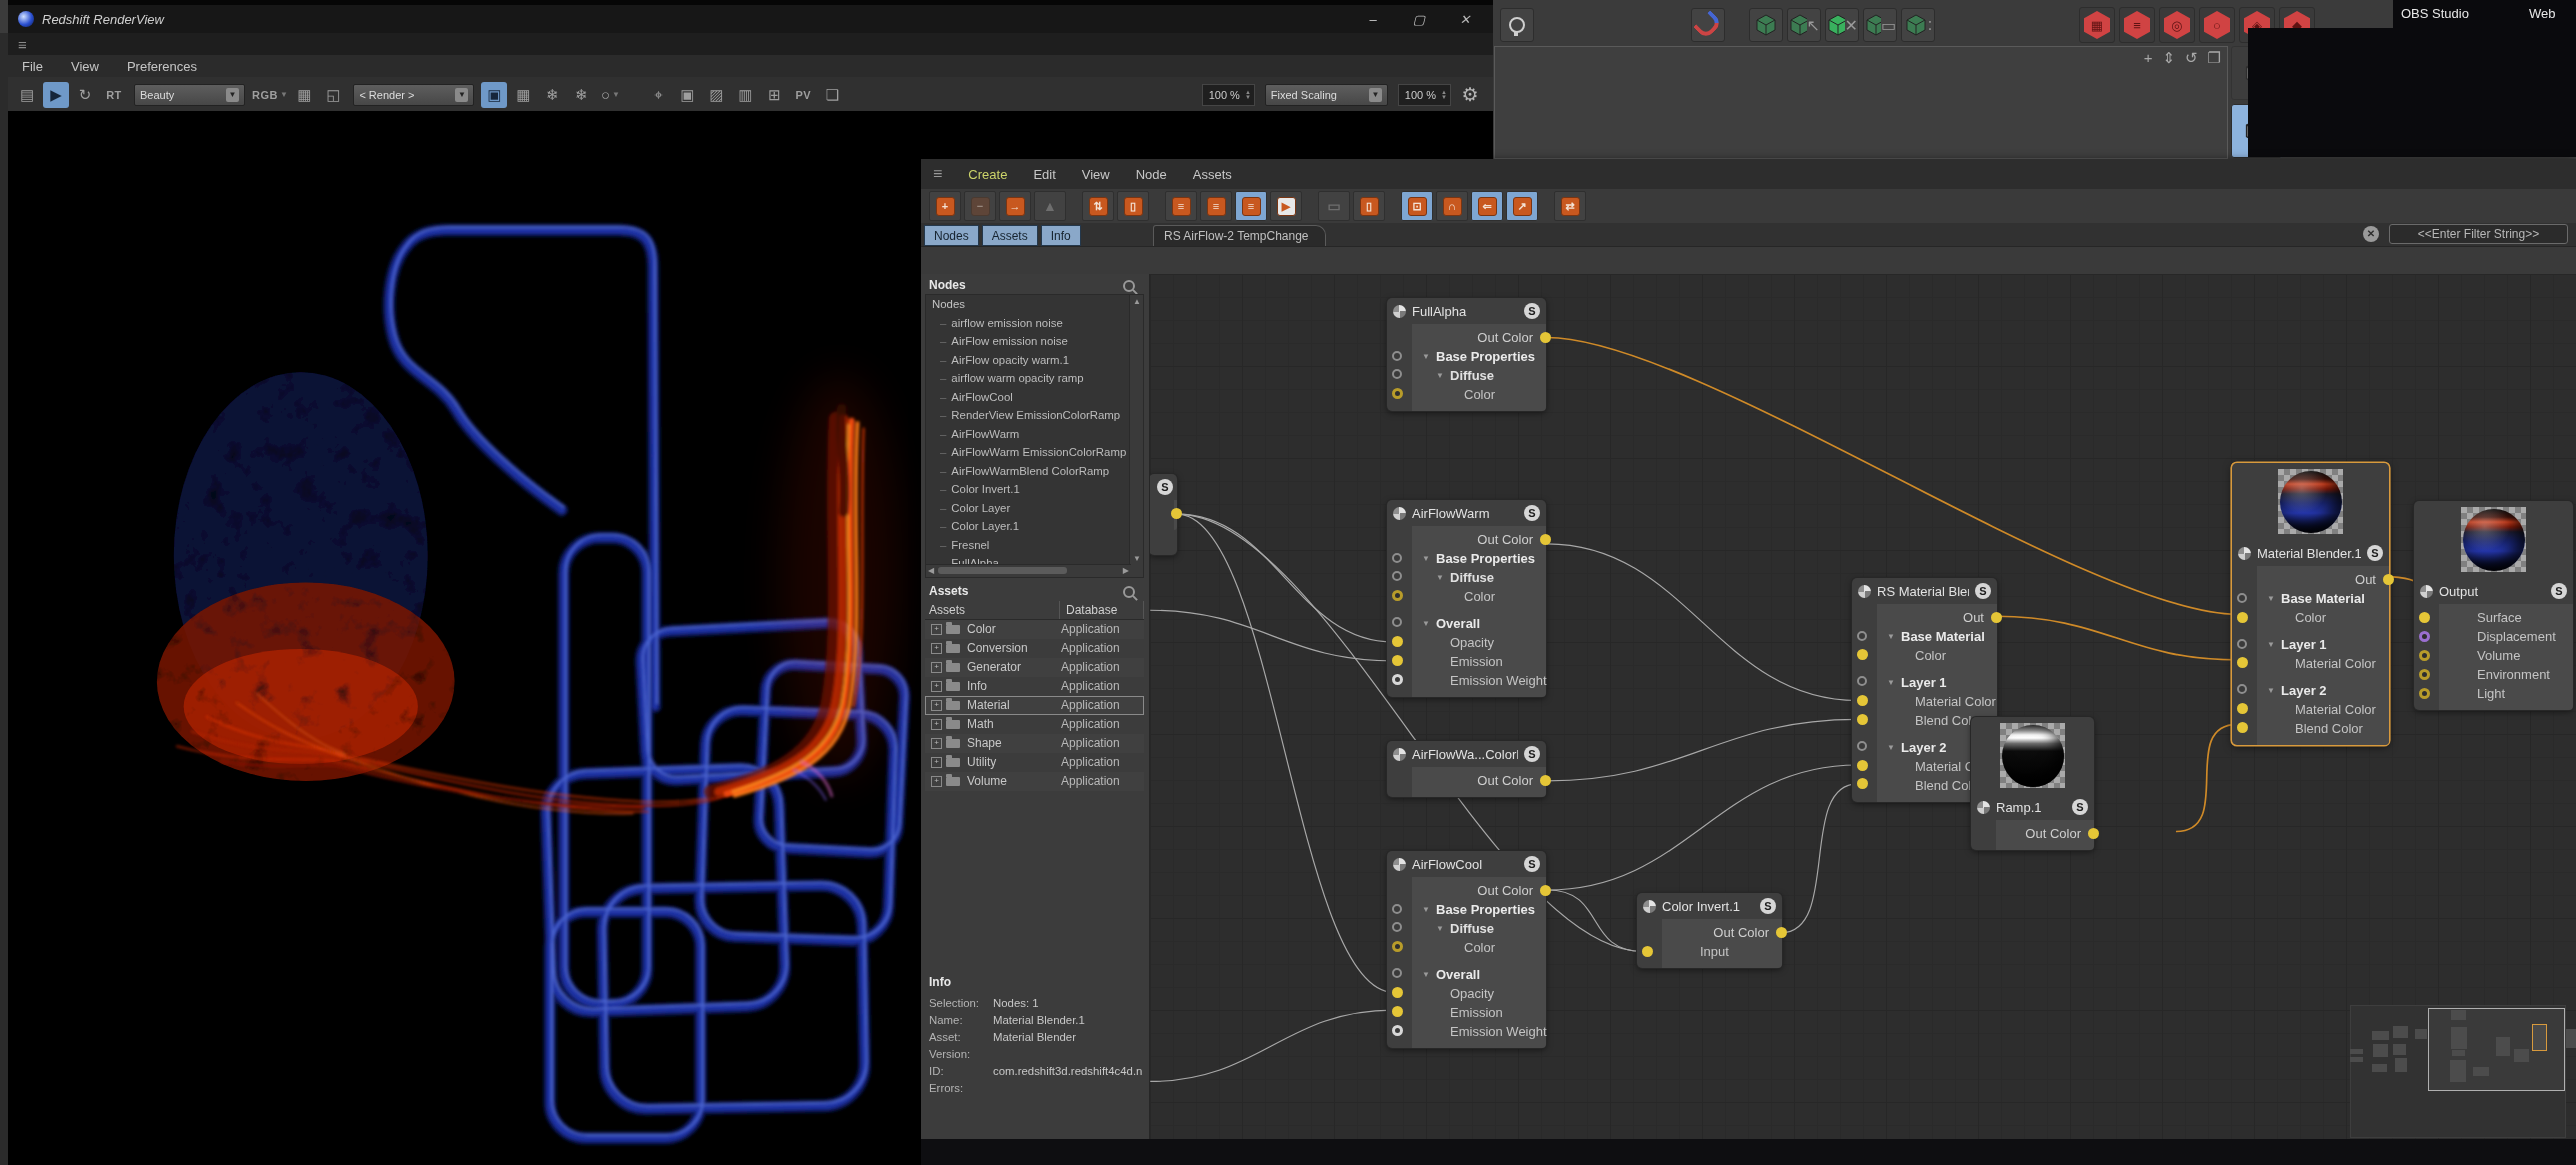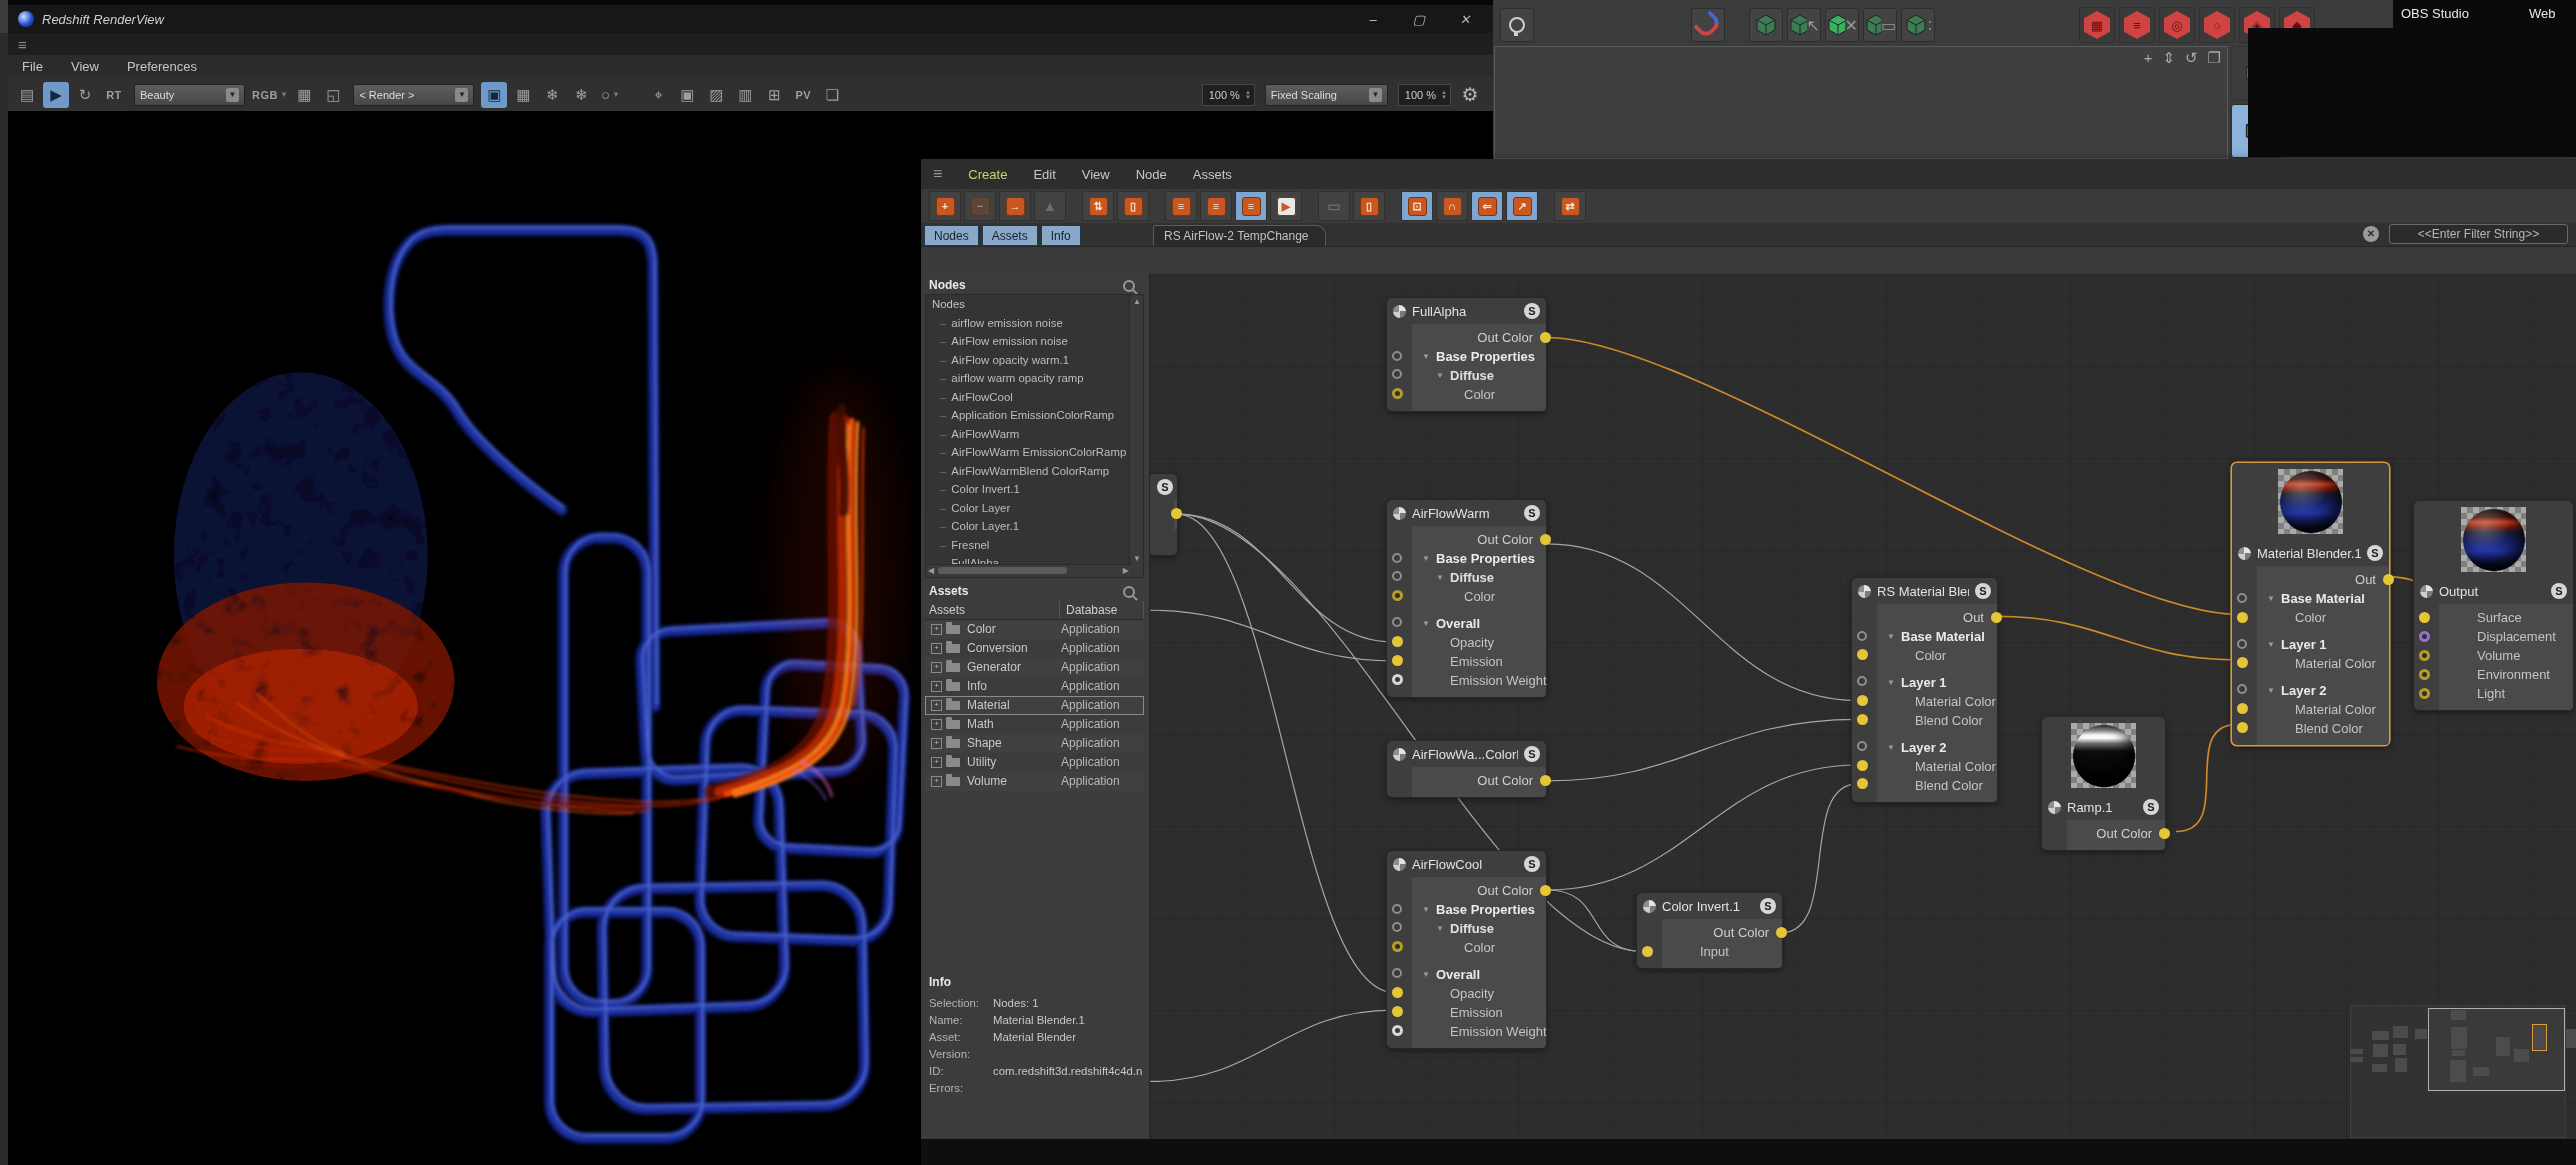--- a/index.html
+++ b/index.html
@@ -521,21 +521,21 @@
       <span class="shead" style="top:4px;">Nodes</span>
       <span class="mag" style="top:6px;"></span>
       <div class="treelist" id="treelist">
 
       <div class="trow">Nodes</div>
           <div class="trow item"><span class="dash">–</span><span>airflow emission noise</span></div>
           <div class="trow item"><span class="dash">–</span><span>AirFlow emission noise</span></div>
           <div class="trow item"><span class="dash">–</span><span>AirFlow opacity warm.1</span></div>
           <div class="trow item"><span class="dash">–</span><span>airflow warm opacity ramp</span></div>
           <div class="trow item"><span class="dash">–</span><span>AirFlowCool</span></div>
-          <div class="trow item"><span class="dash">–</span><span>Application EmissionColorRamp</span></div>
+          <div class="trow item"><span class="dash">–</span><span>RenderView EmissionColorRamp</span></div>
           <div class="trow item"><span class="dash">–</span><span>AirFlowWarm</span></div>
           <div class="trow item"><span class="dash">–</span><span>AirFlowWarm EmissionColorRamp</span></div>
           <div class="trow item"><span class="dash">–</span><span>AirFlowWarmBlend ColorRamp</span></div>
           <div class="trow item"><span class="dash">–</span><span>Color Invert.1</span></div>
           <div class="trow item"><span class="dash">–</span><span>Color Layer</span></div>
           <div class="trow item"><span class="dash">–</span><span>Color Layer.1</span></div>
           <div class="trow item"><span class="dash">–</span><span>Fresnel</span></div>
           <div class="trow item"><span class="dash">–</span><span>FullAlpha</span></div>
           <div class="vscroll">
           <span class="up">▲</span>
@@ -780,21 +780,21 @@
             <div class="port p-dot" style="top: 34px; right: -5px;"></div>
             <div class="port p-ringg" style="top: 53px; left: 5px;"></div>
             <div class="port p-dot" style="top: 71px; left: 5px;"></div>
             <div class="port p-ringg" style="top: 98px; left: 5px;"></div>
             <div class="port p-dot" style="top: 117px; left: 5px;"></div>
             <div class="port p-dot" style="top: 136px; left: 5px;"></div>
             <div class="port p-ringg" style="top: 163px; left: 5px;"></div>
             <div class="port p-dot" style="top: 182px; left: 5px;"></div>
             <div class="port p-dot" style="top: 200px; left: 5px;"></div>
           </div>
-          <div class="gnode" style="left: 892px; top: 443px; width: 123px;">
+          <div class="gnode" style="left: 821px; top: 443px; width: 123px;">
             <div class="nprev">
               <div class="checker">
                 <div class="sphere ramp"></div>
               </div>
             </div>
             <div class="nhead">
               <span class="nico"></span>
               <span class="ntitle">Ramp.1</span>
               <span class="nbadge">S</span>
             </div>

